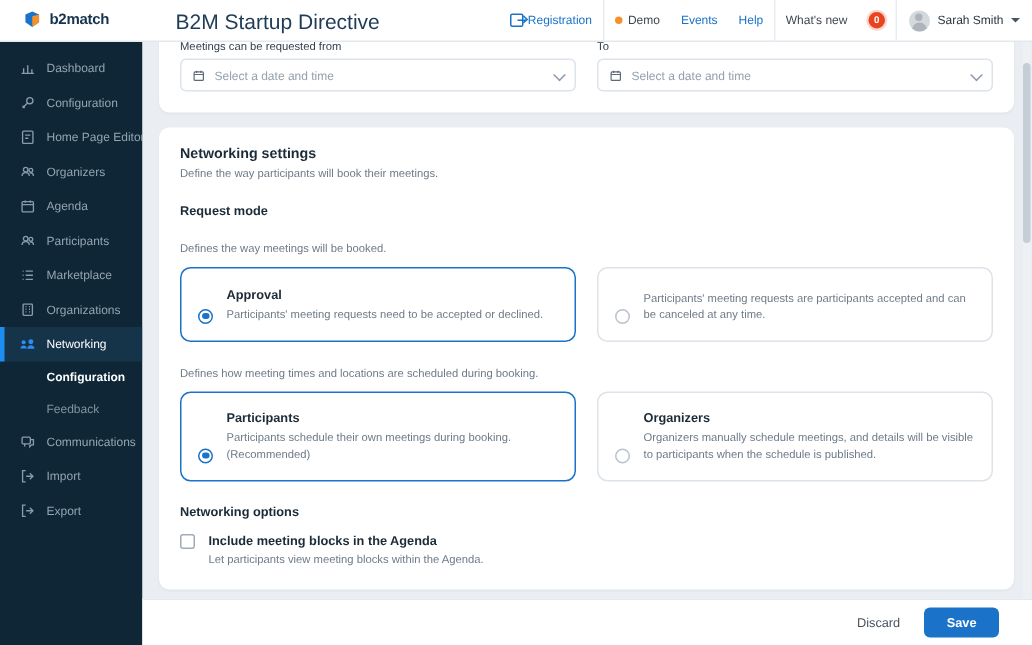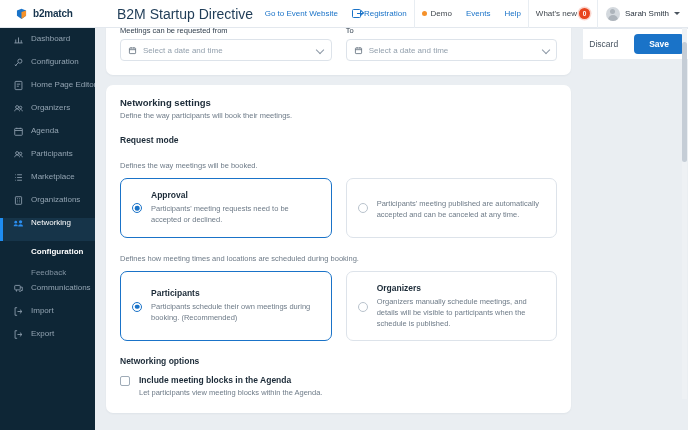--- a/index.html
+++ b/index.html
@@ -22,21 +22,21 @@
   .brand { display: flex; align-items: center; gap: 5px; width: 95px; padding-left: 15px; }
   .logo-mark { width: 13px; height: 13px; position: relative; flex: none; }
   .logo-text { font-size: 10px; font-weight: 700; color: #16344d; letter-spacing: -0.2px; }
   .event-title { font-size: 14px; color: #1f3c57; margin-left: 22px; font-weight: 400; white-space: nowrap; }
   .topnav { margin-left: auto; display: flex; align-items: center; height: 100%; }
   .tn { font-size: 8px; color: #1a73c8; padding: 0 7px; white-space: nowrap; display: flex; align-items: center; height: 100%; }
   .tn.reg { gap: 3px; }
   .sep { width: 1px; height: 28px; background: #e8edf2; }
   .tn.demo { color: #40474e; gap: 4px; }
   .dot-orange { width: 5px; height: 5px; border-radius: 50%; background: #f5912a; flex: none; }
-  .tn.whatsnew { color: #40474e; gap: 2px; }
+  .tn.whatsnew { color: #40474e; gap: 14px; }
   .badge {
     width: 11px; height: 11px; border-radius: 50%;
     background: #e8451f; color: #fff; font-size: 6.5px; font-weight: 700;
     display: flex; align-items: center; justify-content: center;
     box-shadow: 0 0 0 1.5px rgba(232,69,31,0.22); flex: none;
   }
   .userbox { display: flex; align-items: center; gap: 5px; padding: 0 8px 0 8px; justify-content: flex-end; }
   .avatar { width: 14px; height: 14px; border-radius: 50%; background: #d4d9de; position: relative; overflow: hidden; flex: none; }
   .avatar::before { content:""; position:absolute; top:2.5px; left:4.4px; width:5px; height:5px; border-radius:50%; background:#adb4bb; }
   .avatar::after { content:""; position:absolute; top:8.5px; left:2px; width:10px; height:7px; border-radius:5px 5px 0 0; background:#adb4bb; }
@@ -51,41 +51,41 @@
 
   
   .sidebar {
     width: 95px; min-width: 95px;
     background: #0e2636;
     display: flex; flex-direction: column;
     padding-top: 6px;
     overflow: hidden;
   }
   .nav-item {
-    display: flex; gap: 7px;
+    display: flex; align-items: center; gap: 7px;
     height: 23px; padding-left: 13px;
     font-size: 8px; color: #93a4b2;
     position: relative; white-space: nowrap;
   }
   .nav-item.active { background: #163449; color: #ffffff; }
   .nav-item.active::before {
     content:""; position:absolute; left:0; top:0; bottom:0; width:2.5px; background:#1e8df2;
   }
   .nav-item .ic { width: 11px; height: 11px; flex: none; display:flex; align-items:center; justify-content:center; }
   .nav-item .ic svg { width: 11px; height: 11px; display: block; }
   .sub-item {
     height: 21px; display: flex; align-items: center;
     padding-left: 31px; font-size: 8px; color: #8293a2; white-space: nowrap;
   }
   .sub-item.active { color: #ffffff; font-weight: 600; }
 
   
   .main {
     flex: 1; min-width: 0; background: #eaeef2;
-    display: flex; flex-direction: row; position: relative;
+    display: flex; flex-direction: column; position: relative;
   }
   .scroll-area { flex: 1; overflow: hidden; padding: 0 12px 0 11px; position: relative; }
 
   .card {
     background: #ffffff; border-radius: 7px;
     box-shadow: 0 1px 2px rgba(20,40,60,0.05);
   }
   .card.top { margin-top: -12px; padding: 10px 14px 14px 14px; }
   .field-row { display: flex; gap: 14px; }
   .field { flex: 1; min-width: 0; }
@@ -112,21 +112,21 @@
 
   .grp-title { font-size: 8.5px; font-weight: 700; color: #1c2b38; }
   .grp-sub { font-size: 7.5px; color: #6e7b88; margin-top: 16px; }
   .grp { margin-top: 15px; }
 
   .opt-row { display: flex; gap: 14px; margin-top: 8px; }
   .opt {
     flex: 1; min-width: 0;
     border: 1px solid #dde3ea; border-radius: 7px;
     padding: 11px 12px 11px 11px;
-    display: flex; gap: 9px; align-items: center;
+    display: flex; gap: 9px; align-items: flex-end;
     background: #fff;
   }
   .opt.selected { border: 1.4px solid #1a73c8; }
   .radio {
     width: 10px; height: 10px; border-radius: 50%;
     border: 1.2px solid #b9c3cd; flex: none; margin-top: 1px;
     position: relative; background: #fff;
   }
   .radio.on { border: 1.4px solid #1a73c8; }
   .radio.on::after {
@@ -144,21 +144,21 @@
     border-radius: 2px; background: #fff; flex: none; margin-top: 1px;
   }
   .chk-title { font-size: 8.5px; font-weight: 700; color: #1c2b38; }
   .chk-desc { font-size: 7.5px; color: #6e7b88; margin-top: 3px; }
 
   
   .footer {
     height: 31px; min-height: 31px;
     background: #ffffff; border-top: 1px solid #e3e8ee;
     display: flex; align-items: center; justify-content: flex-end;
-    gap: 10px; padding-right: 4px;
+    gap: 10px; padding-right: 22px;
   }
   .discard { font-size: 8.5px; color: #475360; padding: 4px 6px; }
   .save {
     background: #1a73c8; color: #fff; font-size: 8.5px; font-weight: 600;
     border: none; border-radius: 4px; padding: 5px 15px;
     font-family: "Liberation Sans", sans-serif;
   }
 
   
   .scrollbar {
@@ -181,21 +181,20 @@
         <svg viewBox="0 0 20 20">
             <path d="M3 4 L10 1 L17 4 L17 12 L10 17 L3 12 Z" fill="#1a73c8"></path>
             <path d="M10 6 L17 4 L17 12 L10 17 Z" fill="#f5912a"></path>
           </svg>
       </span>
       <span class="logo-text">b2match</span>
     </div>
     <div class="event-title">B2M Startup Directive</div>
 
     <div class="topnav">
-      <a class="tn">Go to Event Website</a>
       <a class="tn reg">
         <span class="reg-icon"></span>
         <span>Registration</span>
       </a>
       <span class="sep"></span>
       <span class="tn demo">
         <span class="dot-orange"></span>
         <span>Demo</span>
       </span>
       <a class="tn">Events</a>
@@ -402,21 +401,21 @@
               <div class="opt selected">
                 <span class="radio on"></span>
                 <div class="opt-body">
                   <div class="opt-title">Approval</div>
                   <div class="opt-desc">Participants' meeting requests need to be accepted or declined.</div>
                 </div>
               </div>
               <div class="opt">
                 <span class="radio"></span>
                 <div class="opt-body">
-                  <div class="opt-desc">Participants' meeting published are automatically accepted and can be canceled at any time.</div>
+                  <div class="opt-desc">Participants' meeting requests are participants accepted and can be canceled at any time.</div>
                 </div>
               </div>
             </div>
           </div>
 
           <div class="grp">
             <div class="grp-sub">Defines how meeting times and locations are scheduled during booking.</div>
             <div class="opt-row">
               <div class="opt selected">
                 <span class="radio on"></span>

